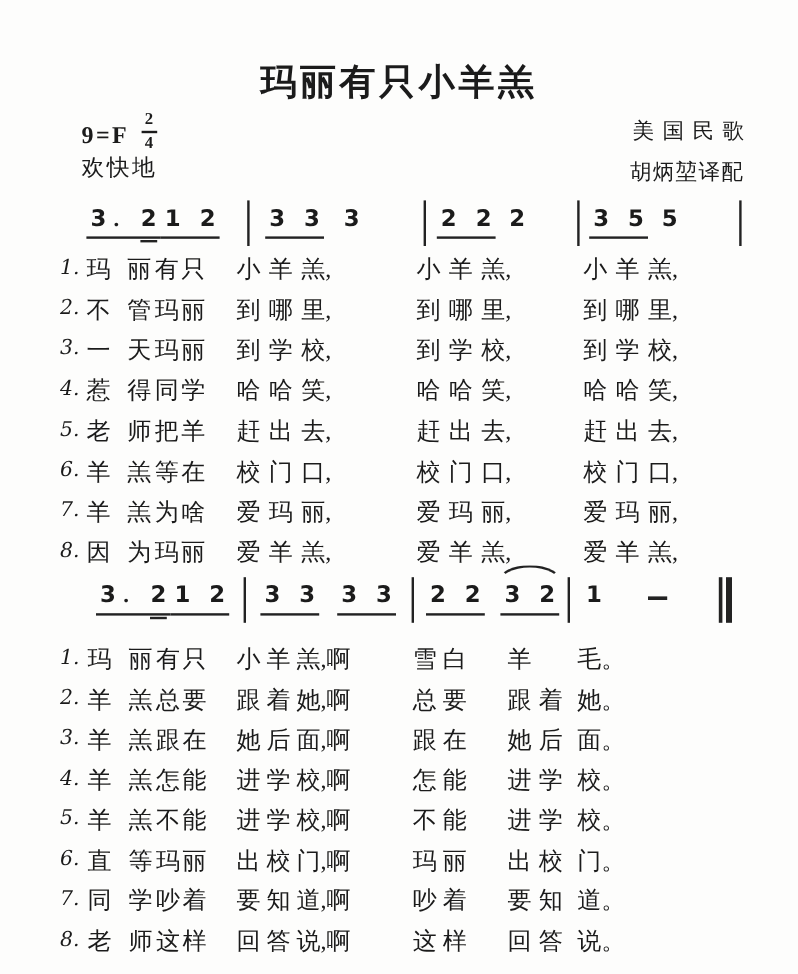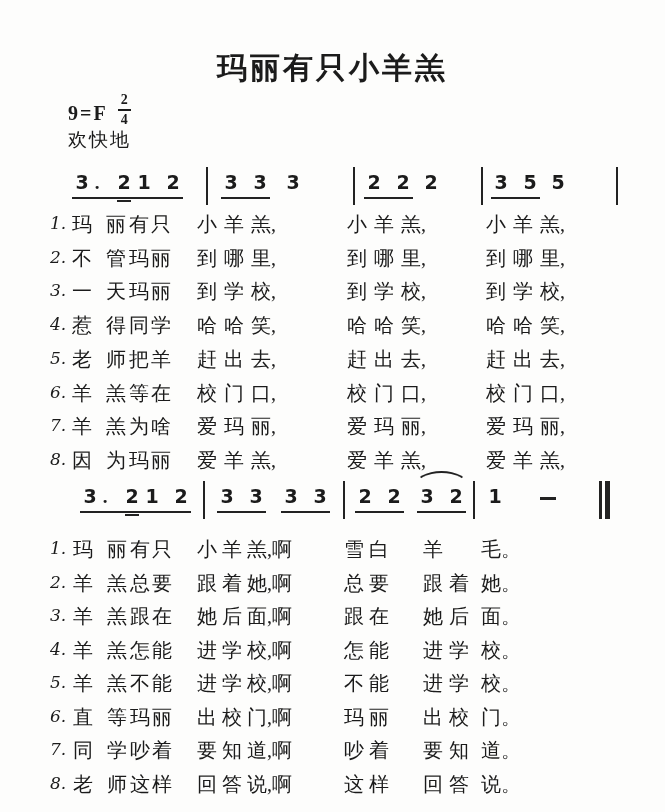--- a/index.html
+++ b/index.html
@@ -72,20 +72,22 @@
 <body>
 
 <div class="title">玛丽有只小羊羔</div>
 
 <div class="key-line"><span>9=F</span><span class="timesig"><div class="ts-num">2</div><div class="ts-den">4</div></span>
 </div>
 
 <div class="tempo">欢快地</div>
 
 <div class="credits">
+  <div class="credit-origin">美国民歌</div>
+  <div class="credit-arranger">胡炳堃译配</div>
 </div>
 
 <div class="notation" id="line1">
     <div class="n-beam" style="left: 72px;">
       <span class="n-note">3</span>
       <span class="n-dot">.</span>
       <span class="n-note dbl">2</span>
     </div>
     <div class="n-beam" style="left: 134px;">
       <span class="n-note">1</span>

